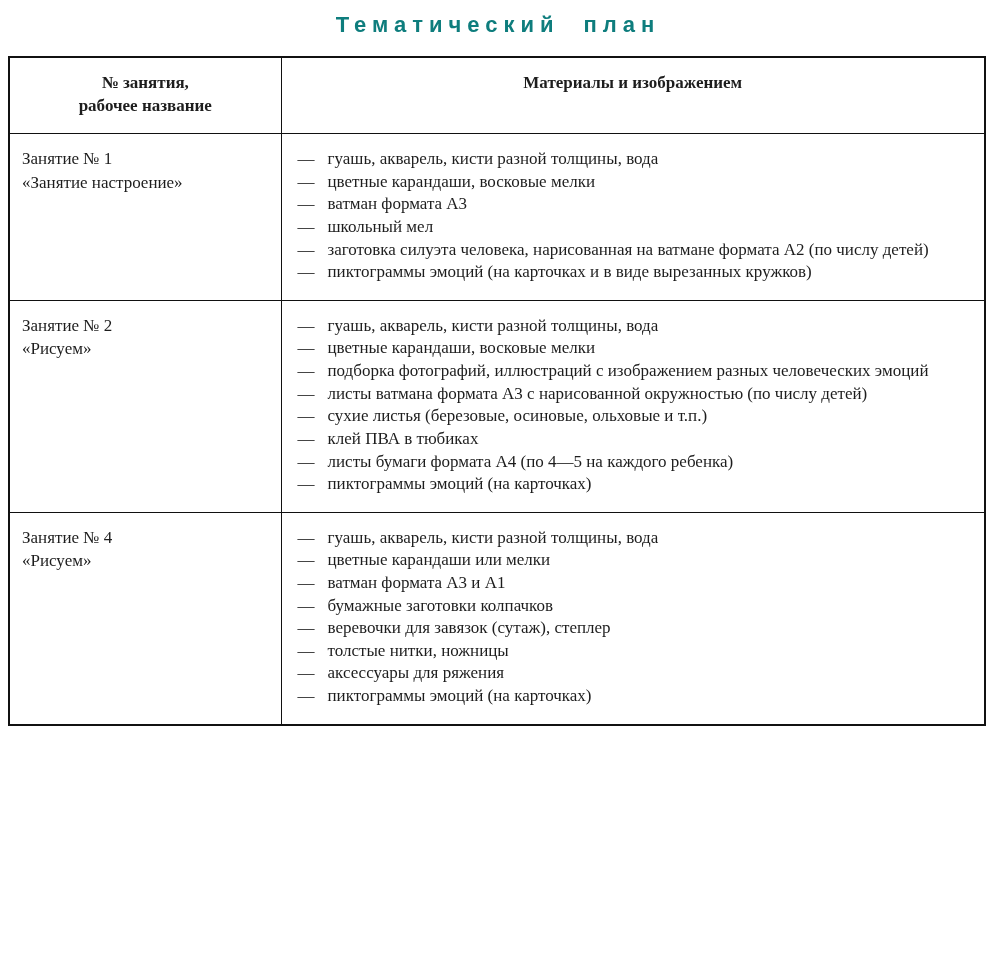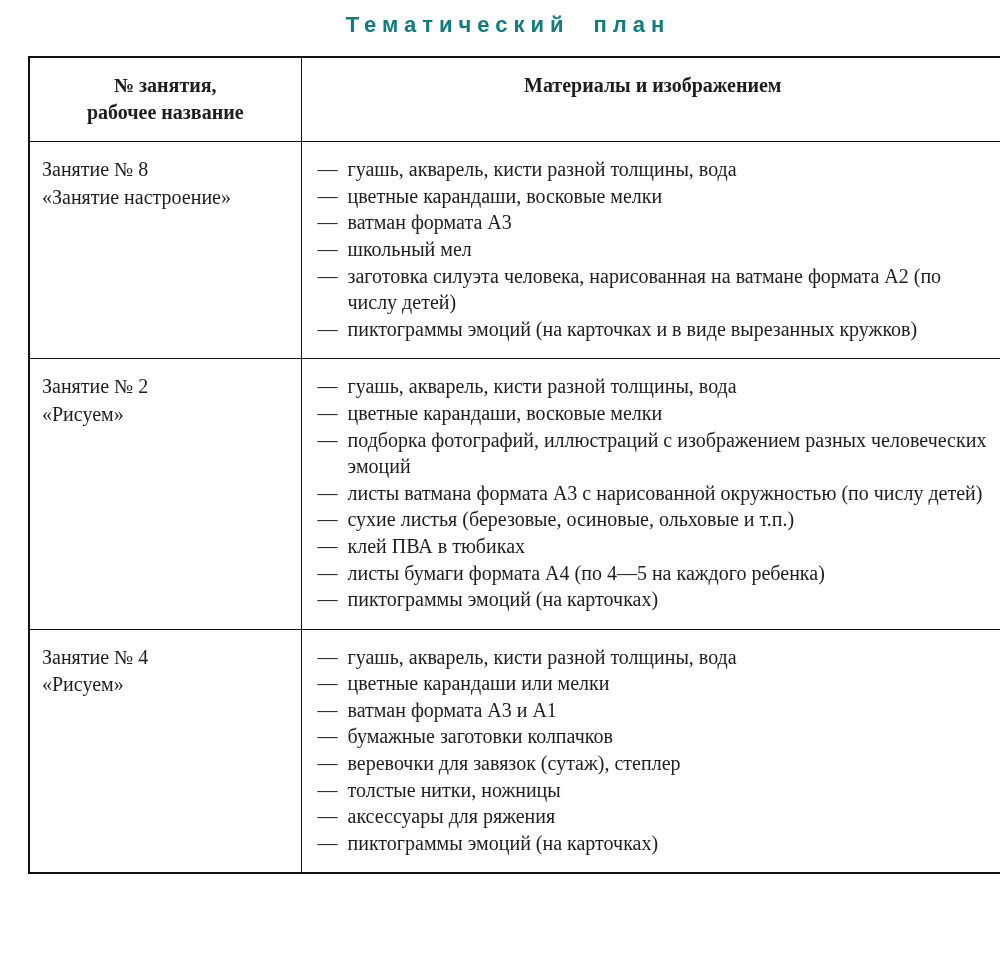--- a/index.html
+++ b/index.html
@@ -9,38 +9,38 @@
     width: 1000px;
     height: 972px;
     font-family: "Liberation Serif", "DejaVu Serif", serif;
     color: #1d1d1d;
     -webkit-font-smoothing: antialiased;
   }
   .page {
     width: 1000px;
     height: 715px;
     box-sizing: border-box;
-    padding: 8px 12px 12px 28px;
+    padding: 8px 12px 12px 8px;
   }
   .doc-title {
     text-align: center;
     font-family: "Liberation Sans", "DejaVu Sans", sans-serif;
     font-weight: bold;
     font-size: 22px;
     letter-spacing: 6px;
     word-spacing: 12px;
     color: #0e7d7d;
     margin: 4px 0 18px 0;
   }
   table.plan-table {
     width: 976px;
     border-collapse: collapse;
     table-layout: fixed;
     border: 2.5px solid #111111;
-    font-size: 20px;
+    font-size: 17px;
     line-height: 1.33;
     font-family: Liberation Serif, serif;
   }
   table.plan-table th,
   table.plan-table td {
     border: 1.5px solid #111111;
     vertical-align: top;
     box-sizing: border-box;
   }
   col.col-session { width: 272px; }
@@ -92,21 +92,21 @@
     <thead>
       <tr>
         <th class="header-cell">№ занятия,
 рабочее название</th>
         <th class="header-cell">Материалы и изображением</th>
       </tr>
     </thead>
     <tbody>
   <tr>
     <td class="session-cell">
-            <div>Занятие № 8</div>
+            <div>Занятие № 1</div>
             <div>«Занятие настроение»</div>
           </td>
     <td class="materials-cell">
       <ul class="materials-list">
               <li><span class="dash">—</span>гуашь, акварель, кисти разной толщины, вода</li>
               <li><span class="dash">—</span>цветные карандаши, восковые мелки</li>
               <li><span class="dash">—</span>ватман формата А3</li>
               <li><span class="dash">—</span>школьный мел</li>
               <li><span class="dash">—</span>заготовка силуэта человека, нарисованная на ватмане формата А2 (по числу детей)</li>
               <li><span class="dash">—</span>пиктограммы эмоций (на карточках и в виде вырезанных кружков)</li>

